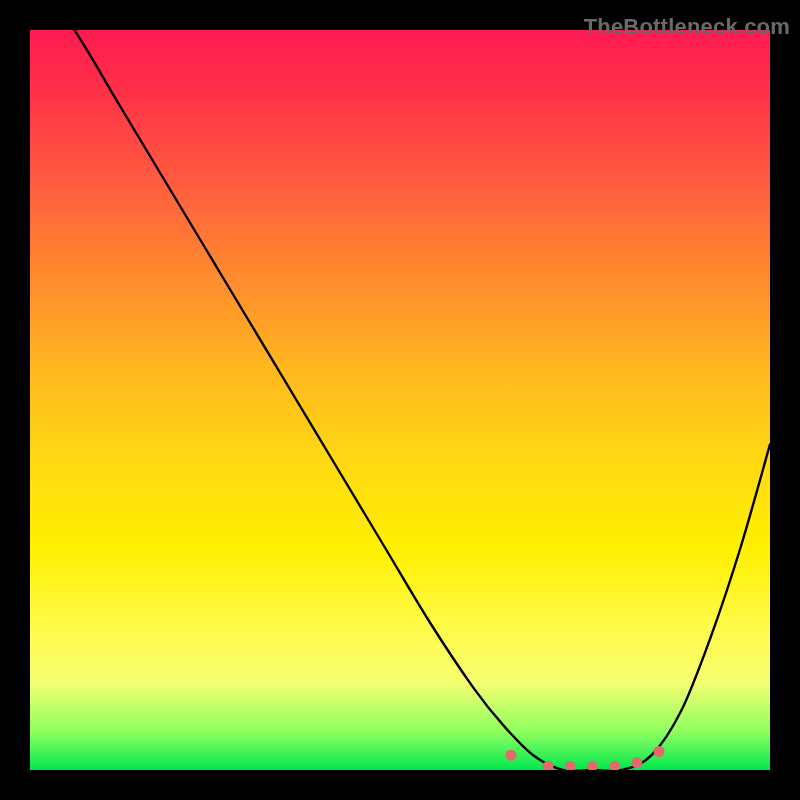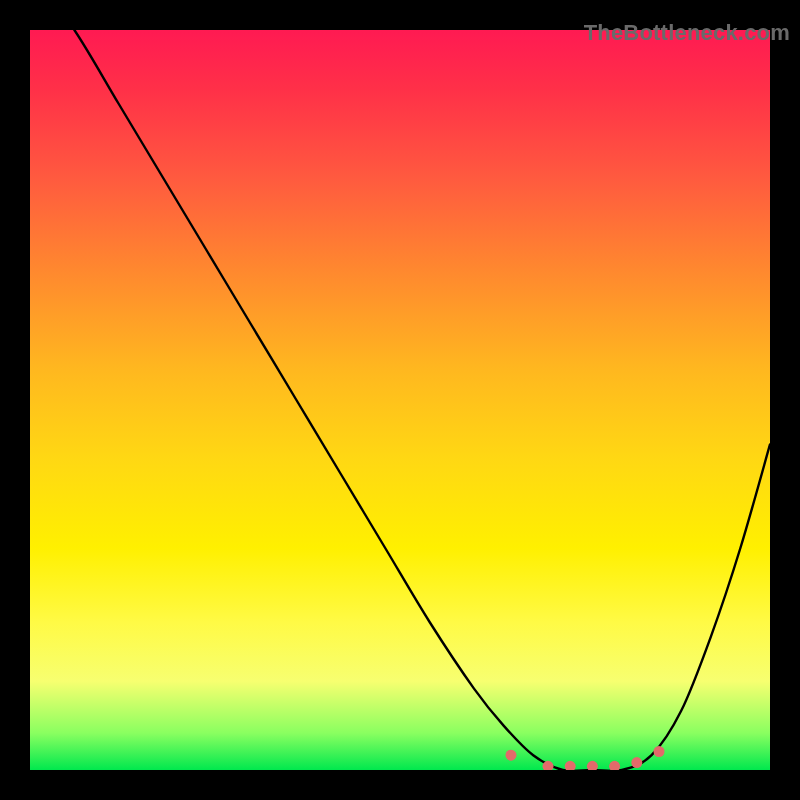--- a/index.html
+++ b/index.html
@@ -12,21 +12,21 @@
     font-family: Arial, Helvetica, sans-serif;
   }
   .frame {
     position: relative;
     width: 800px;
     height: 800px;
     background: #000;
   }
   .watermark {
     position: absolute;
-    top: 20px;
+    top: 14px;
     right: 10px;
     color: #6a6a6a;
     font-size: 22px;
     font-weight: 600;
     letter-spacing: 0.2px;
     z-index: 20;
     user-select: none;
   }
   .plot {
     position: absolute;

